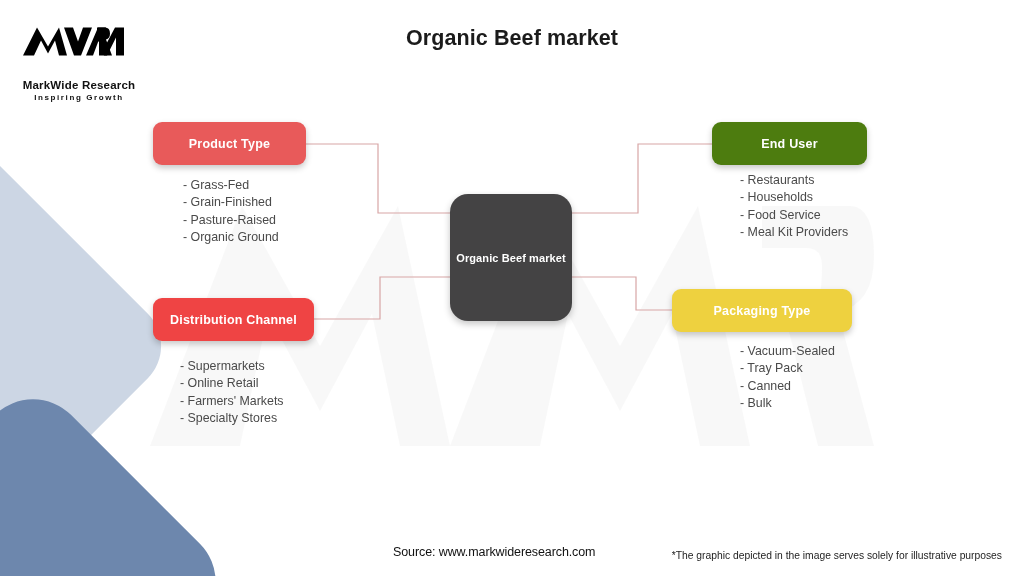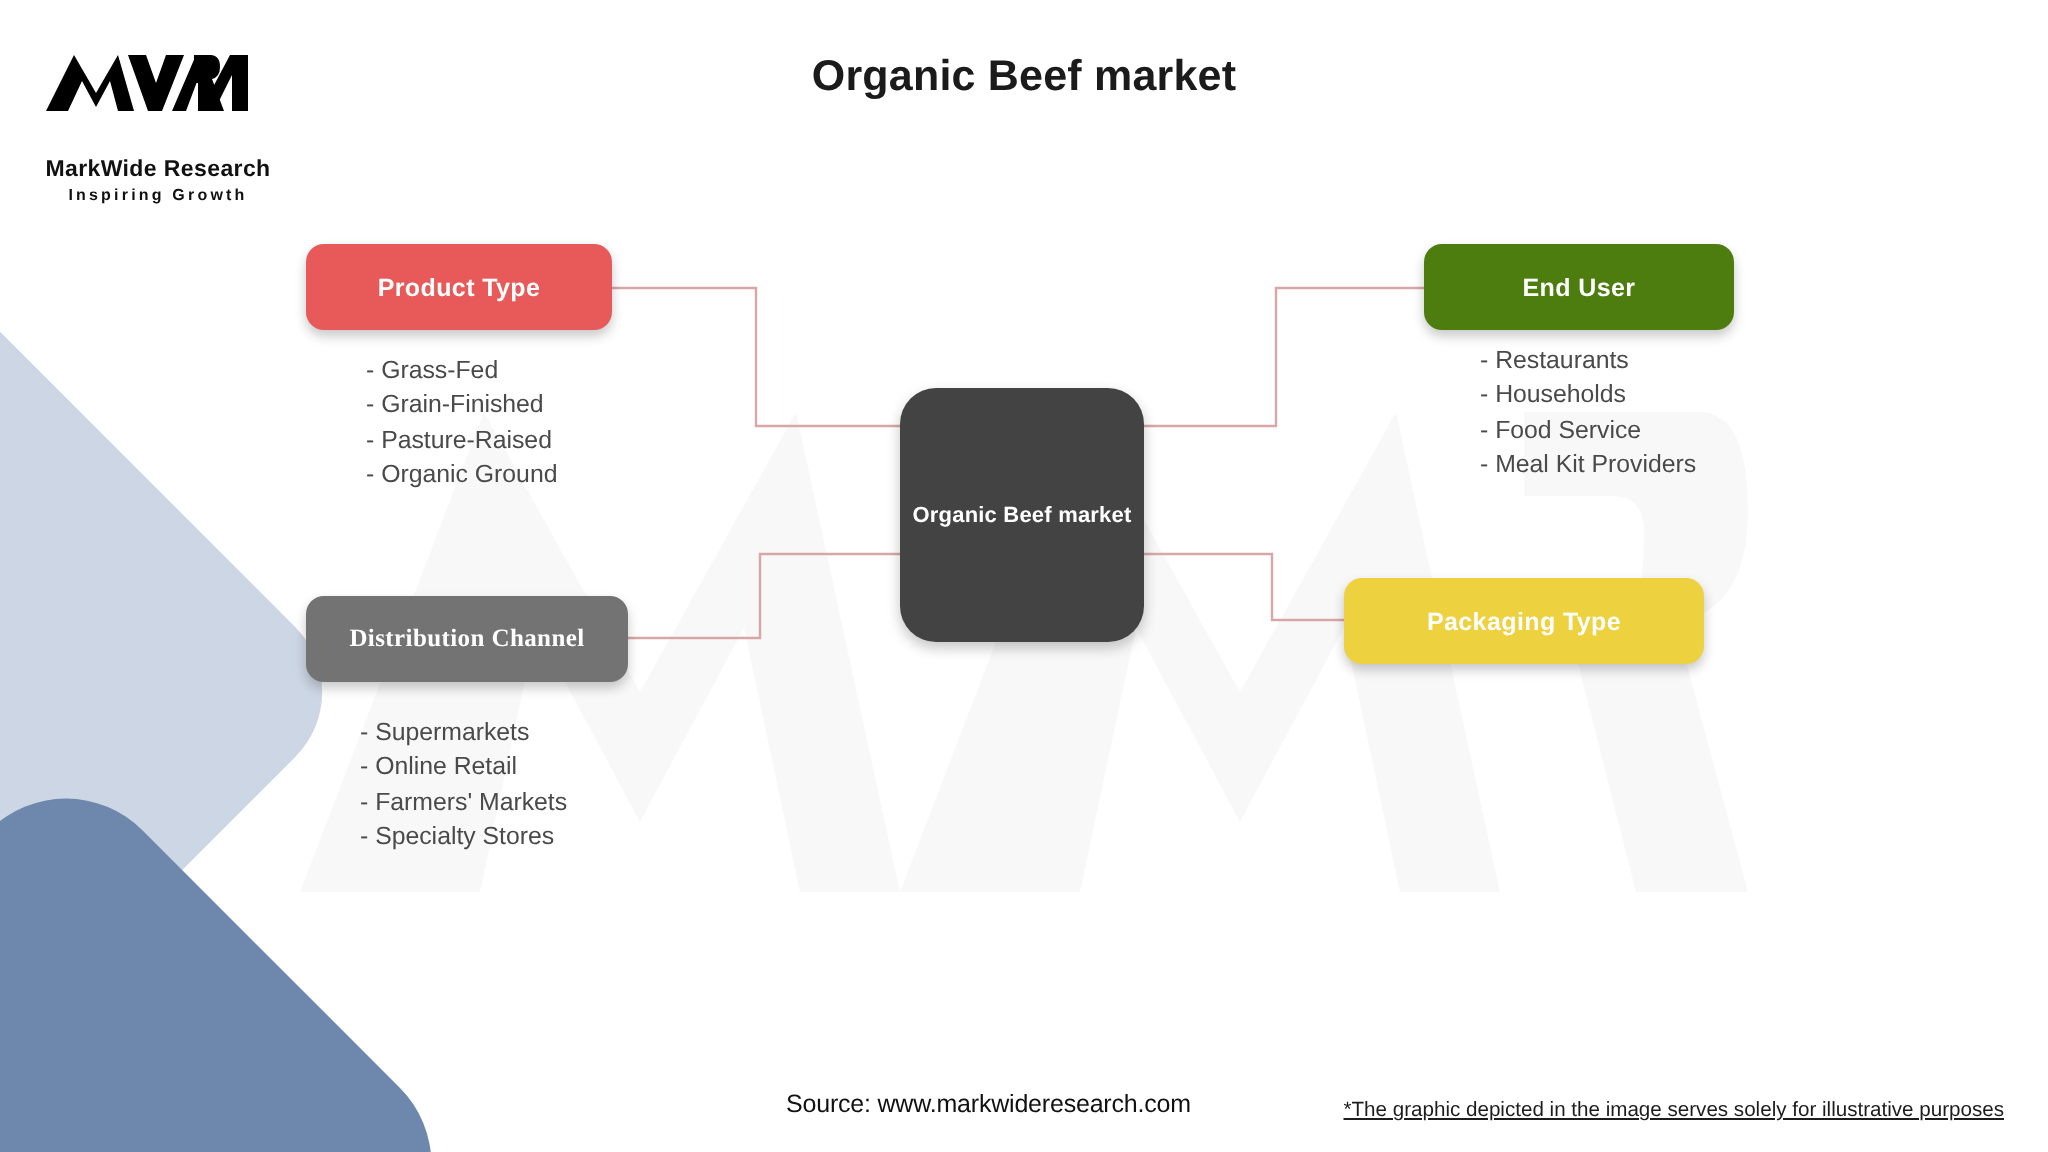--- a/index.html
+++ b/index.html
@@ -85,21 +85,21 @@
   .items-enduser   {left:740px;top:172px;}
   .items-packaging {left:740px;top:343px;}
 
   
   .source{
     position:absolute;left:393px;top:545px;
     font-size:12.5px;font-weight:normal;color:#111;letter-spacing:-.1px;
   }
   .disclaimer{
     position:absolute;right:22px;top:550px;
-    font-size:10.3px;color:#1d1d1d;white-space:nowrap;text-decoration:underline;
+    font-size:10.3px;color:#1d1d1d;white-space:nowrap;
   }
 </style>
 </head>
 <body>
 
 <div id="stage">
 
   <div class="deco deco-light" style="background: rgb(185, 198, 218);"></div>
   <div class="deco deco-dark" style="background: rgb(109, 135, 173);"></div>
 
@@ -150,30 +150,36 @@
   <div class="pill pill-enduser" style="background: #4d7c0f;">
     <span>End User</span>
   </div>
   <div class="items items-enduser">
     <div>- Restaurants</div>
     <div>- Households</div>
     <div>- Food Service</div>
     <div>- Meal Kit Providers</div>
   </div>
 
-  <div class="pill pill-dist" style="background: #737373; font-family: Liberation Serif, serif;">
+  <div class="pill pill-dist" style="background: #ef4444;">
     <span>Distribution Channel</span>
   </div>
   <div class="items items-dist">
     <div>- Supermarkets</div>
     <div>- Online Retail</div>
     <div>- Farmers' Markets</div>
     <div>- Specialty Stores</div>
   </div>
 
   <div class="pill pill-packaging" style="background: rgb(238, 209, 63);">
     <span>Packaging Type</span>
   </div>
+  <div class="items items-packaging">
+    <div>- Vacuum-Sealed</div>
+    <div>- Tray Pack</div>
+    <div>- Canned</div>
+    <div>- Bulk</div>
+  </div>
 
   <div class="source">Source: www.markwideresearch.com</div>
   <div class="disclaimer">*The graphic depicted in the image serves solely for illustrative purposes</div>
 
 </div>
 
 </body></html>

